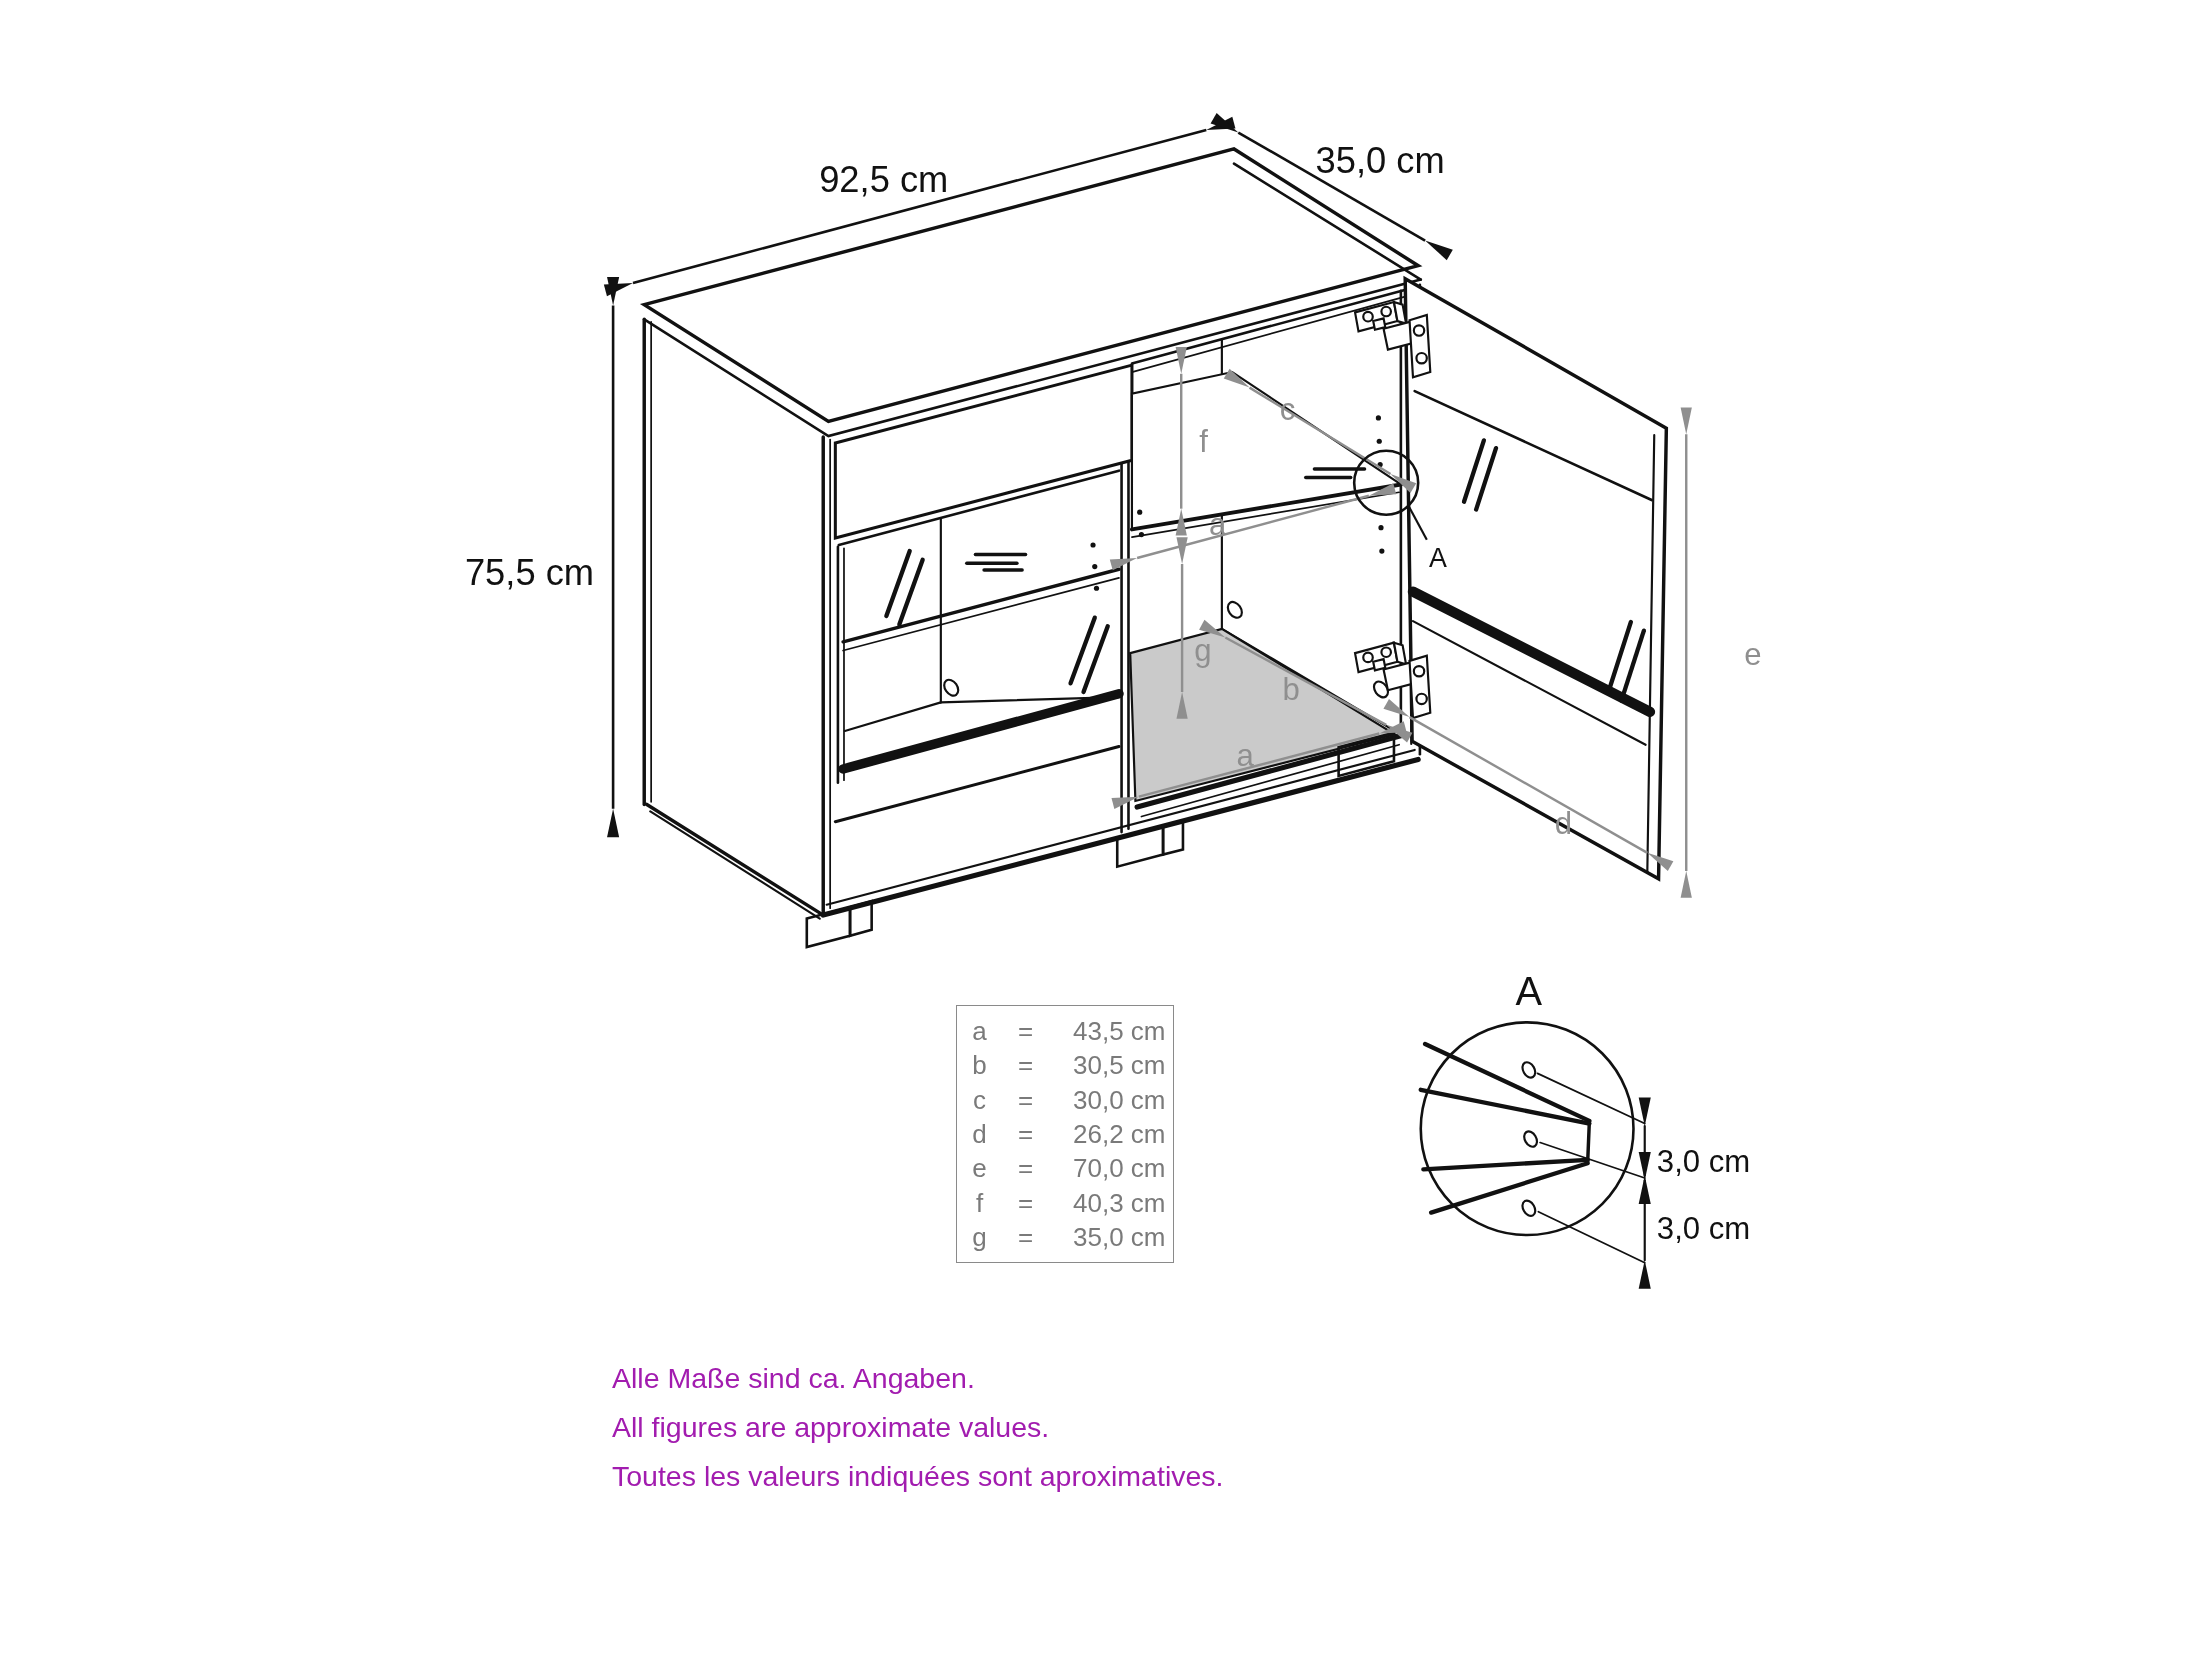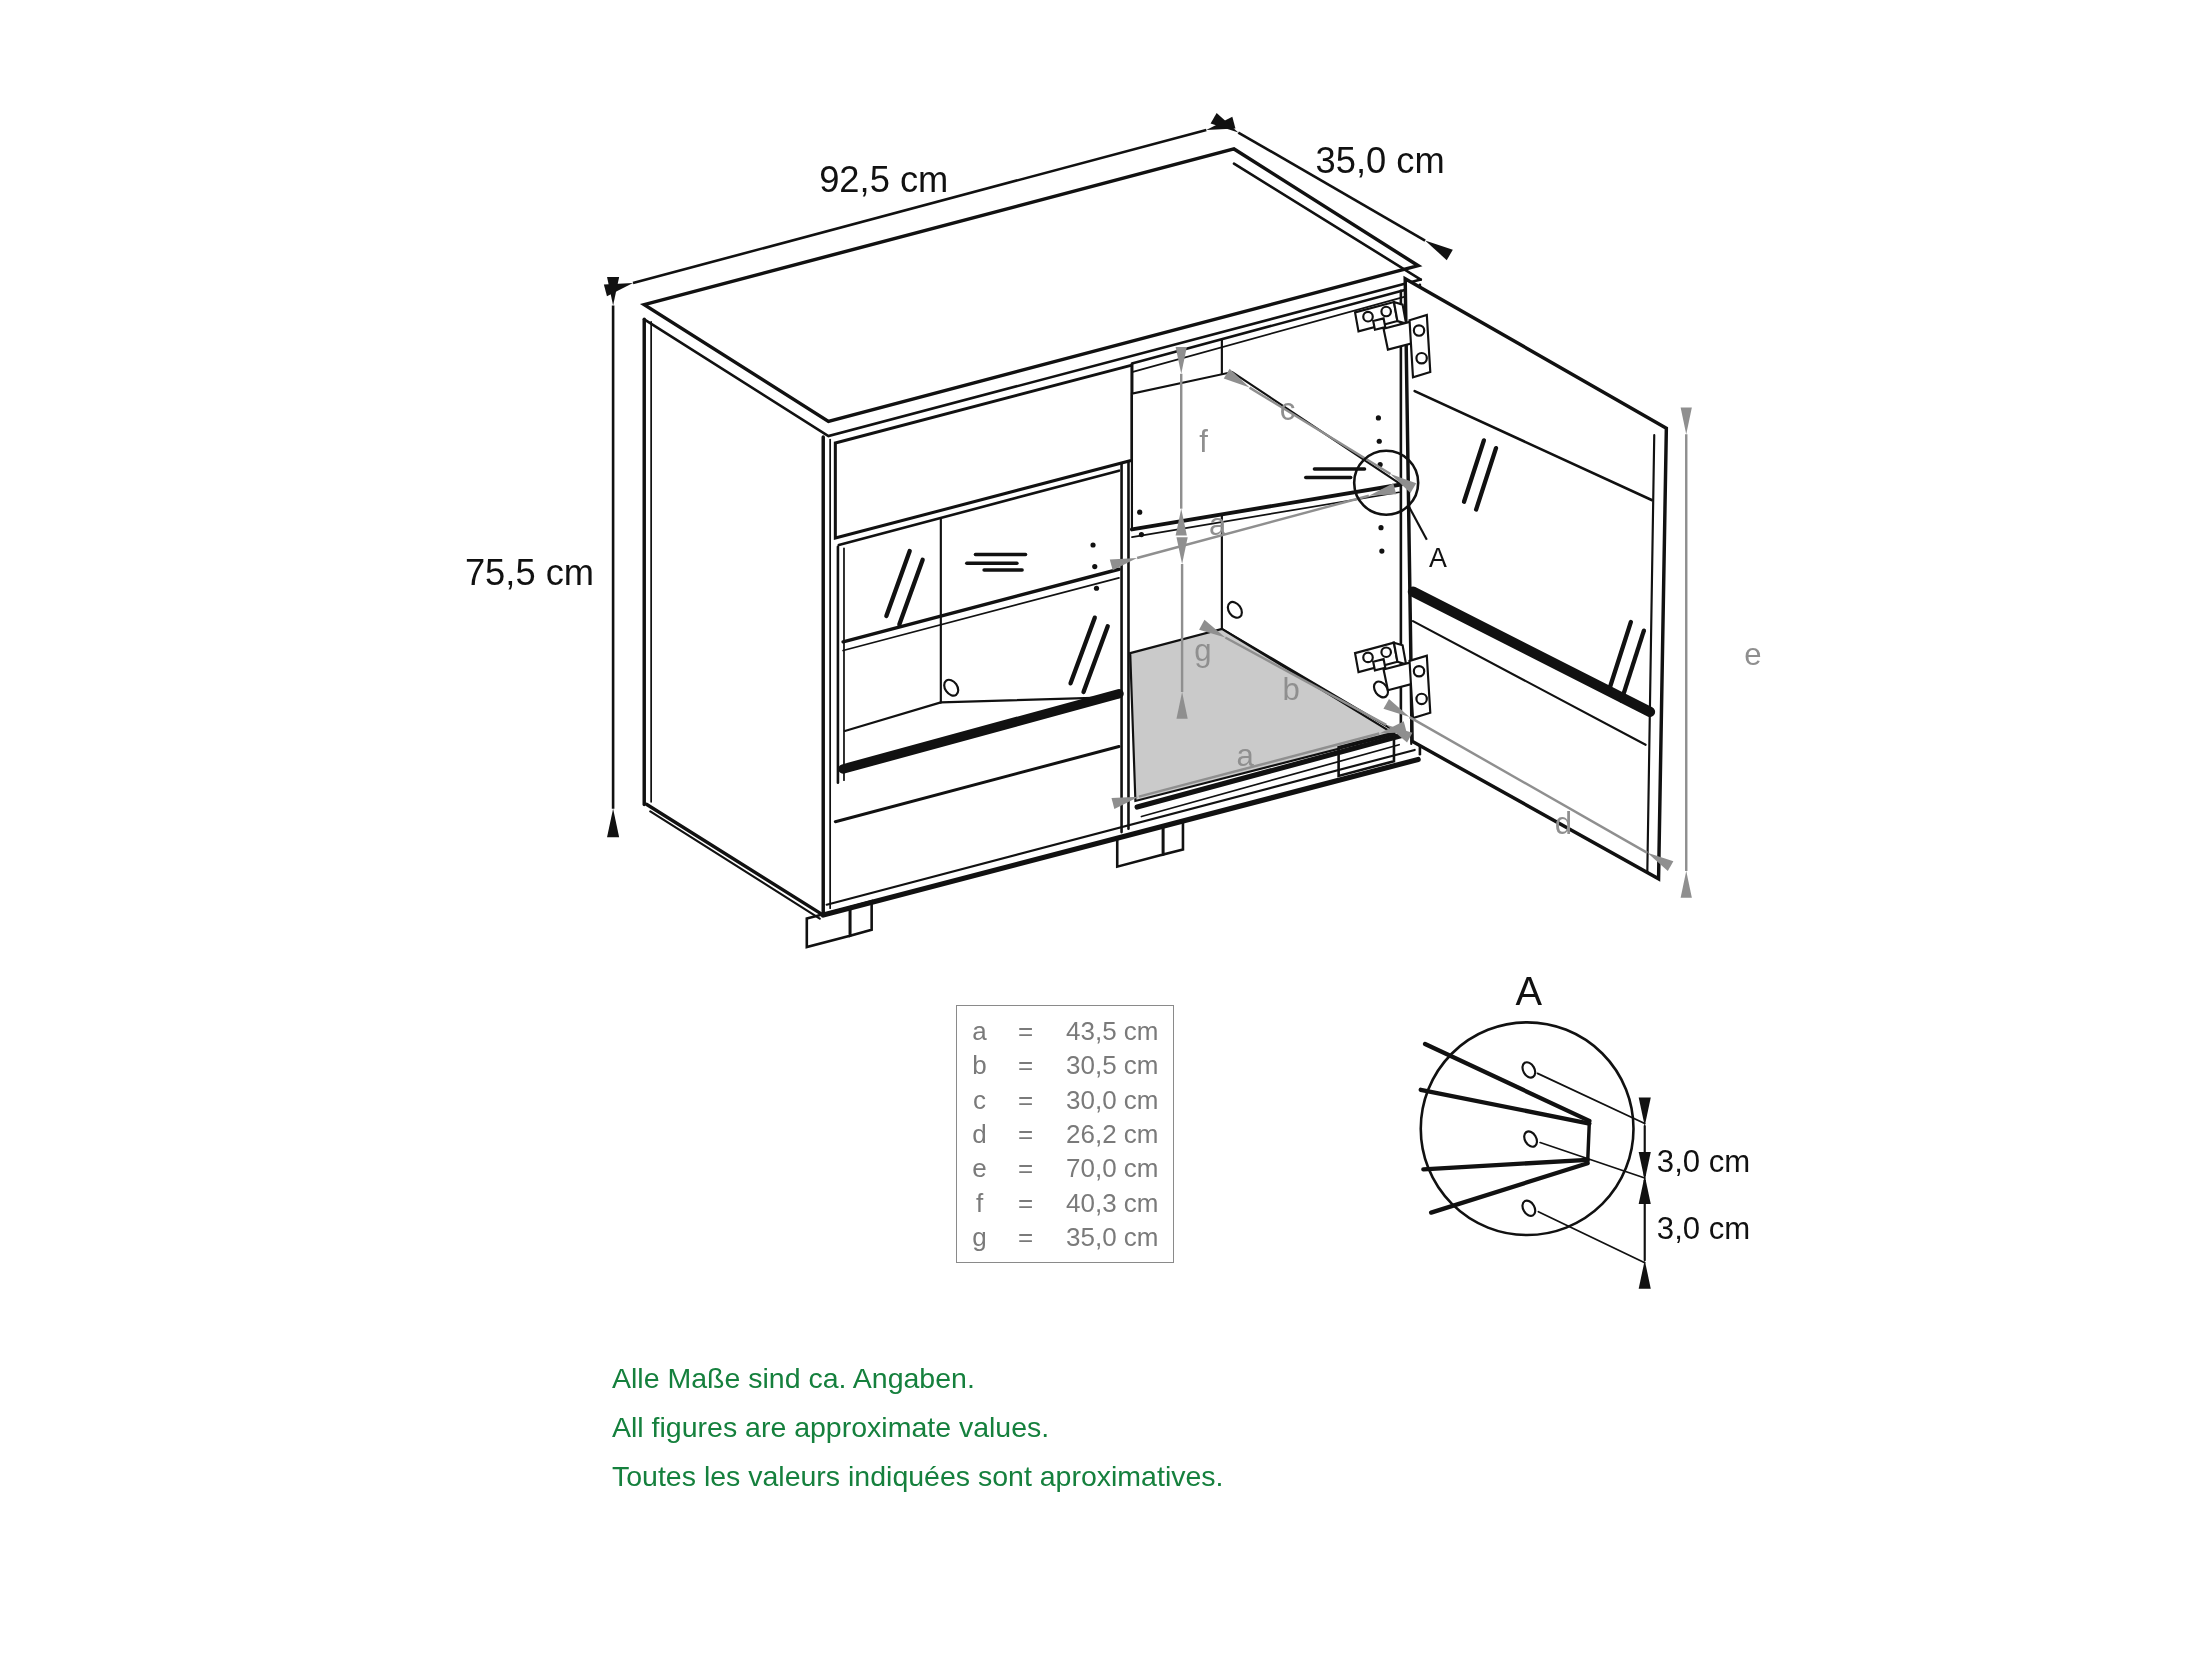--- a/index.html
+++ b/index.html
@@ -8,22 +8,22 @@
   svg text{font-family:"Liberation Sans", sans-serif;}
   .dim-label{font-size:42px;fill:#111111;}
   .letter-label{font-size:36px;fill:#8f8f8f;}
   .marker-label{font-size:31px;fill:#111111;}
   .detail-title{font-size:46px;fill:#111111;}
   .detail-dim{font-size:36px;fill:#111111;}
   #legend-box{position:absolute;left:956px;top:1005px;width:218px;height:258px;border:1.7px solid #8a8a8a;box-sizing:border-box;display:flex;flex-direction:column;justify-content:space-evenly;padding:3.5px 0;}
   .legend-row{display:flex;align-items:center;font-size:26px;color:#7a7a7a;line-height:1;}
   .legend-letter{width:45px;text-align:center;}
   .legend-eq{width:47px;text-align:center;}
-  .legend-value{margin-left:17px;}
-  #notes-block{position:absolute;left:612px;top:1354px;font-size:28.5px;line-height:49px;color:#15803d;white-space:nowrap;}
+  .legend-value{margin-left:24px;}
+  #notes-block{position:absolute;left:612px;top:1354px;font-size:28.5px;line-height:49px;color:#a21caf;white-space:nowrap;}
 </style>
 </head>
 <body>
 
 <svg id="drawing" width="2212" height="1659" viewBox="0 0 2558 1918">
   <defs>
     <marker id="ab" markerUnits="userSpaceOnUse" markerWidth="36" markerHeight="20" refX="1" refY="10" orient="auto-start-reverse">
       <path d="M1,10 L34,3 L34,17 Z" fill="#111111"></path>
     </marker>
     <marker id="ag" markerUnits="userSpaceOnUse" markerWidth="36" markerHeight="20" refX="1" refY="10" orient="auto-start-reverse">

